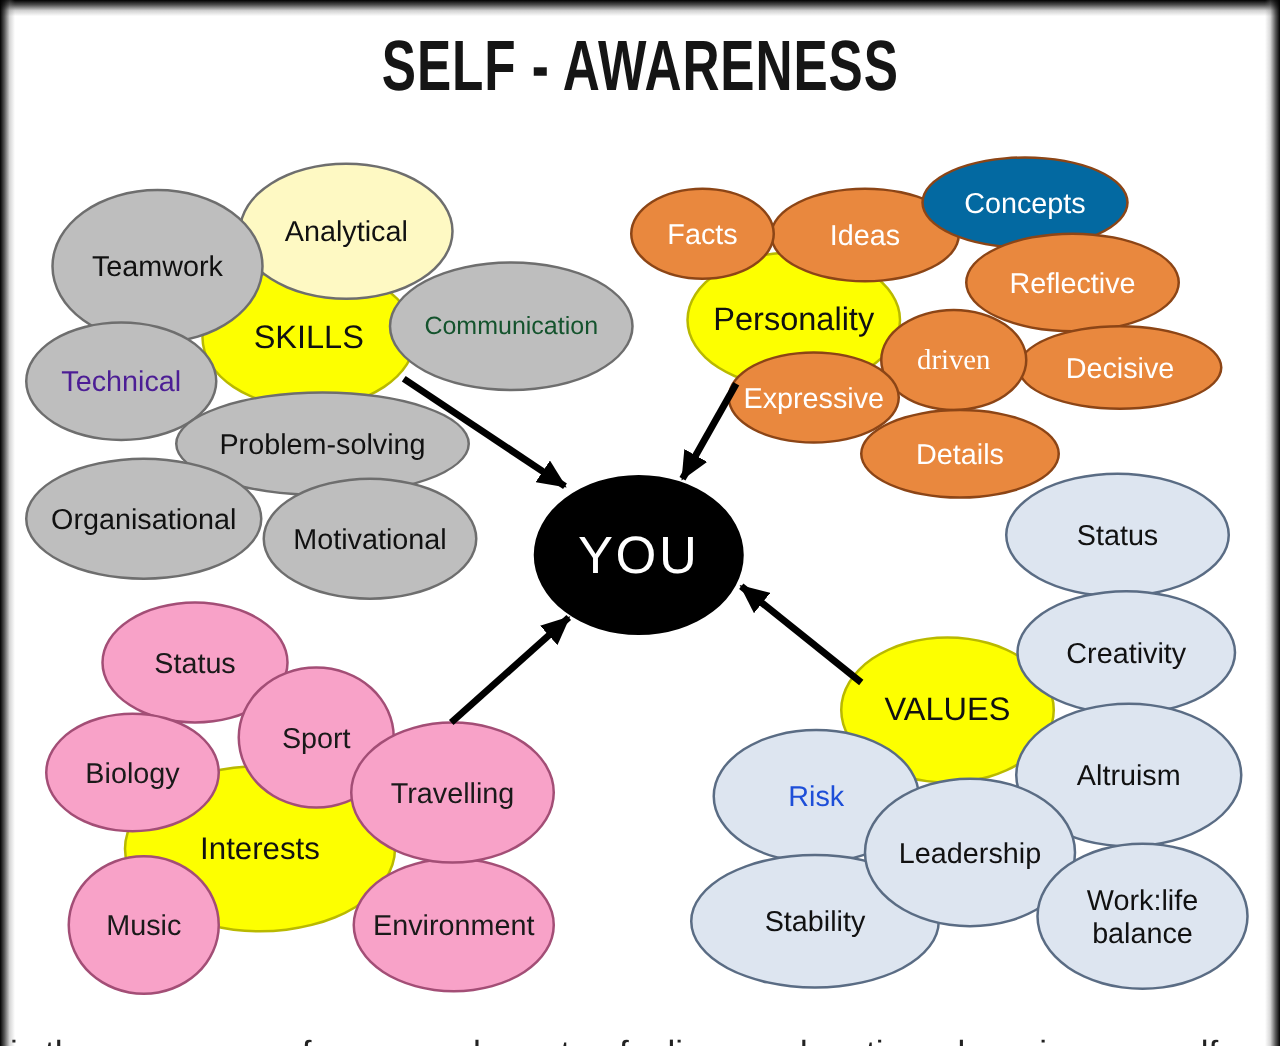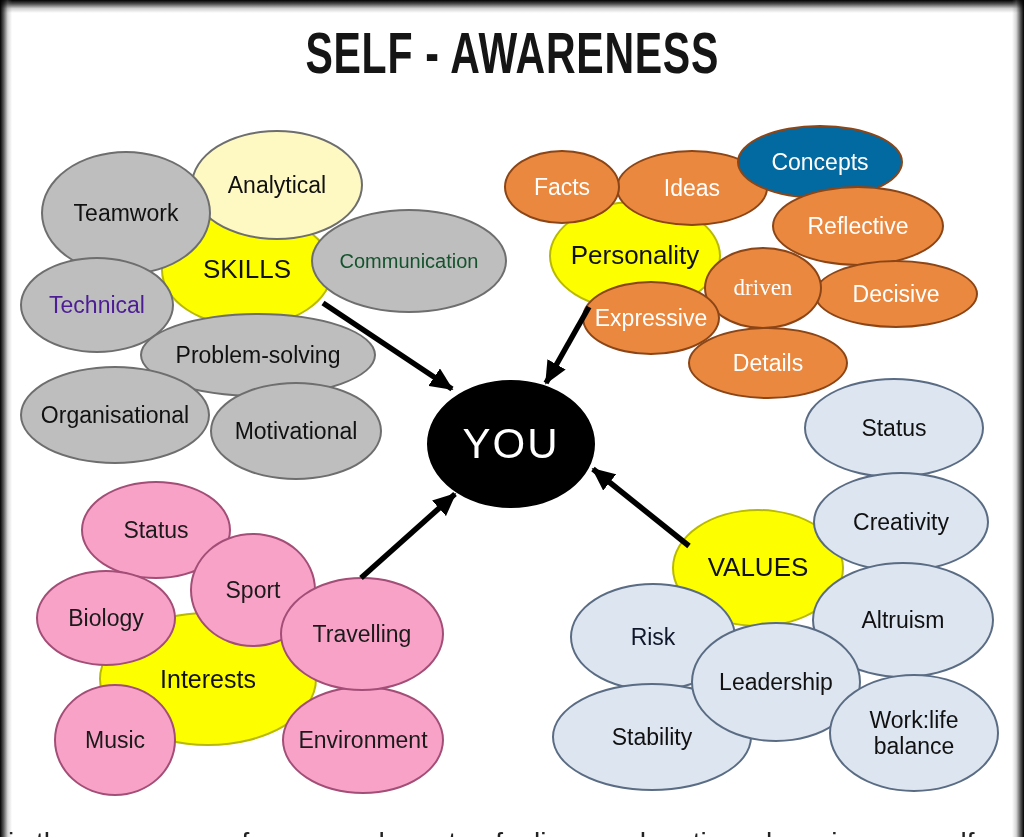--- a/index.html
+++ b/index.html
@@ -60,21 +60,21 @@
       <div class="ell" style="left: 81px; top: 481px; width: 150px; height: 98px; background: rgb(248, 162, 200); border: 2px solid rgb(163, 78, 118); color: rgb(26, 26, 26); font-size: 23px;">Status</div>
       <div class="ell" style="left: 190px; top: 533px; width: 126px; height: 114px; background: rgb(248, 162, 200); border: 2px solid rgb(163, 78, 118); color: rgb(26, 26, 26); font-size: 23px;">Sport</div>
       <div class="ell" style="left: 36px; top: 570px; width: 140px; height: 96px; background: rgb(248, 162, 200); border: 2px solid rgb(163, 78, 118); color: rgb(26, 26, 26); font-size: 23px;">Biology</div>
       <div class="ell" style="left: 54px; top: 684px; width: 122px; height: 112px; background: rgb(248, 162, 200); border: 2px solid rgb(163, 78, 118); color: rgb(26, 26, 26); font-size: 23px;">Music</div>
       <div class="ell" style="left: 282px; top: 686px; width: 162px; height: 108px; background: rgb(248, 162, 200); border: 2px solid rgb(163, 78, 118); color: rgb(26, 26, 26); font-size: 23px;">Environment</div>
       <div class="ell" style="left: 280px; top: 577px; width: 164px; height: 114px; background: rgb(248, 162, 200); border: 2px solid rgb(163, 78, 118); color: rgb(26, 26, 26); font-size: 23px;">Travelling</div>
       <div class="ell" style="left: 672px; top: 509px; width: 172px; height: 118px; background: rgb(253, 255, 0); border: 2px solid rgb(185, 185, 0); color: rgb(17, 17, 17); font-size: 26px;">VALUES</div>
       <div class="ell" style="left: 804px; top: 378px; width: 180px; height: 100px; background: rgb(221, 229, 240); border: 2px solid rgb(90, 108, 132); color: rgb(17, 17, 17); font-size: 23px;">Status</div>
       <div class="ell" style="left: 813px; top: 472px; width: 176px; height: 100px; background: rgb(221, 229, 240); border: 2px solid rgb(90, 108, 132); color: rgb(17, 17, 17); font-size: 23px;">Creativity</div>
       <div class="ell" style="left: 812px; top: 562px; width: 182px; height: 116px; background: rgb(221, 229, 240); border: 2px solid rgb(90, 108, 132); color: rgb(17, 17, 17); font-size: 23px;">Altruism</div>
-      <div class="ell" style="left: 570px; top: 583px; width: 166px; height: 108px; background: rgb(221, 229, 240); border: 2px solid rgb(90, 108, 132); color: #0f172a; font-size: 23px;">Risk</div>
+      <div class="ell" style="left: 570px; top: 583px; width: 166px; height: 108px; background: rgb(221, 229, 240); border: 2px solid rgb(90, 108, 132); color: #1d4ed8; font-size: 23px;">Risk</div>
       <div class="ell" style="left: 552px; top: 683px; width: 200px; height: 108px; background: rgb(221, 229, 240); border: 2px solid rgb(90, 108, 132); color: rgb(17, 17, 17); font-size: 23px;">Stability</div>
       <div class="ell" style="left: 691px; top: 622px; width: 170px; height: 120px; background: rgb(221, 229, 240); border: 2px solid rgb(90, 108, 132); color: rgb(17, 17, 17); font-size: 23px;">Leadership</div>
       <div class="ell" style="left: 829px; top: 674px; width: 170px; height: 118px; background: rgb(221, 229, 240); border: 2px solid rgb(90, 108, 132); color: rgb(17, 17, 17); font-size: 23px;">Work:life balance</div>
       <div class="ell" style="left: 427px; top: 380px; width: 168px; height: 128px; background: rgb(0, 0, 0); border: 2px solid rgb(0, 0, 0); color: rgb(255, 255, 255); font-size: 42px; letter-spacing: 2px;">YOU</div>
     </div>
 
   <svg id="arrows" width="1024" height="837" viewBox="0 0 1024 837">
     <defs>
       <marker id="ah" markerWidth="4.6" markerHeight="3.8" refX="3.9" refY="1.9" orient="auto">
         <polygon points="0 0, 4.2 1.9, 0 3.8" fill="#000000"></polygon>

